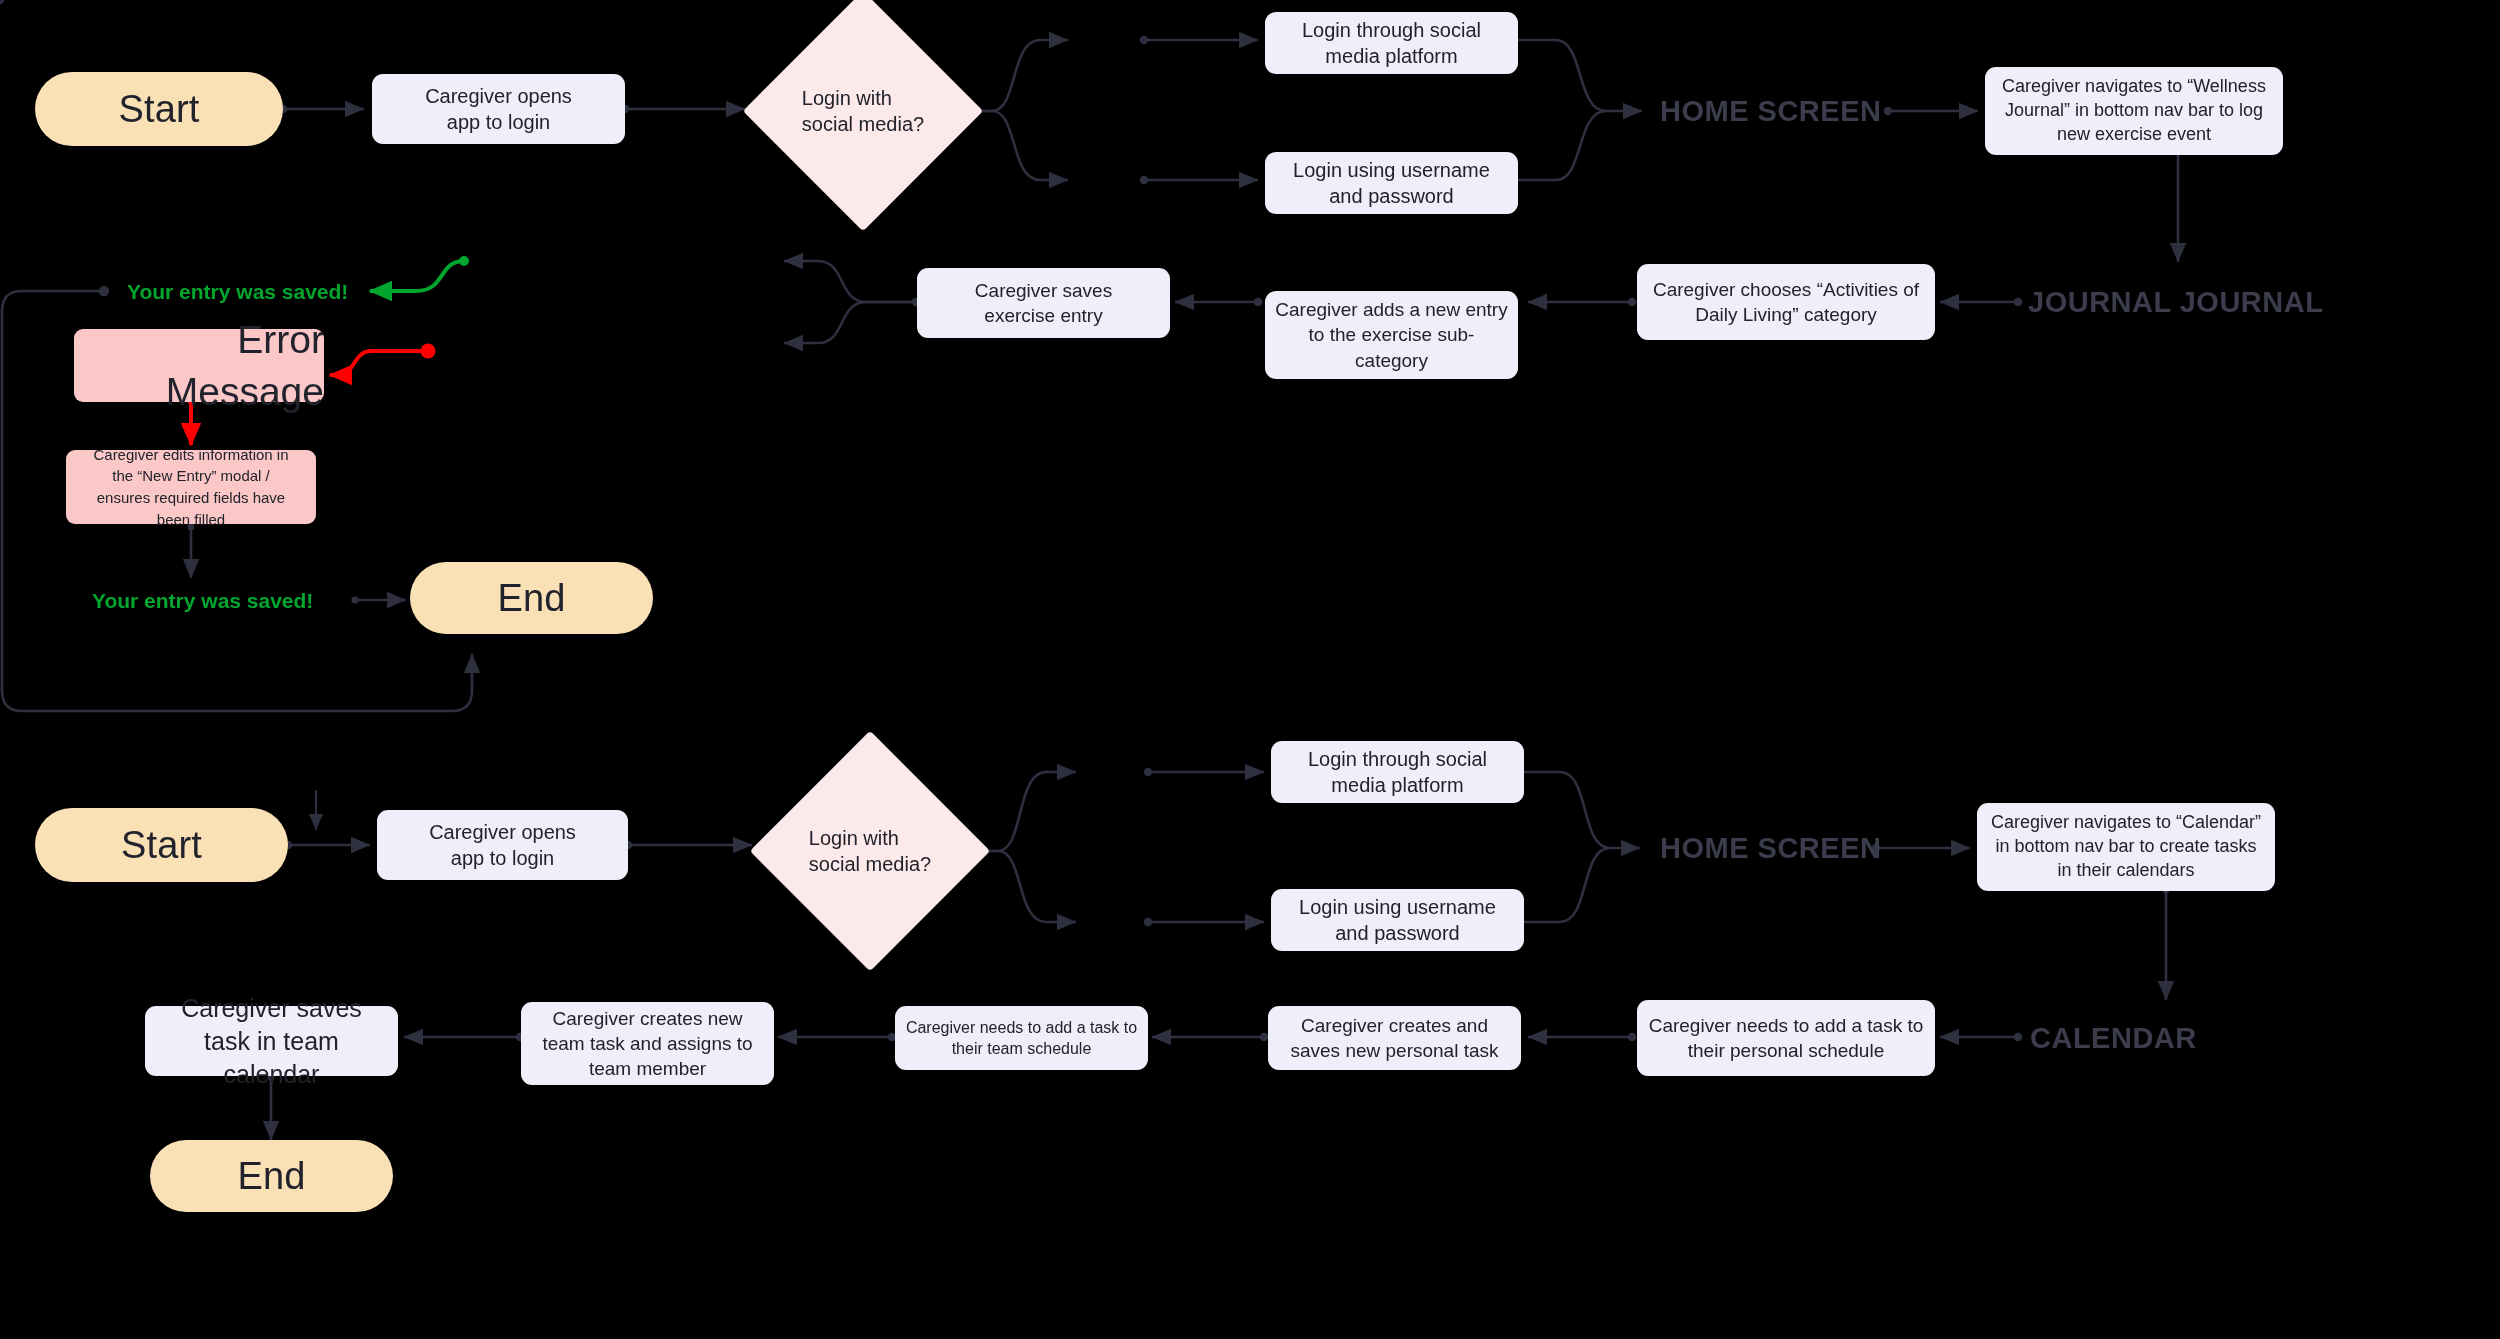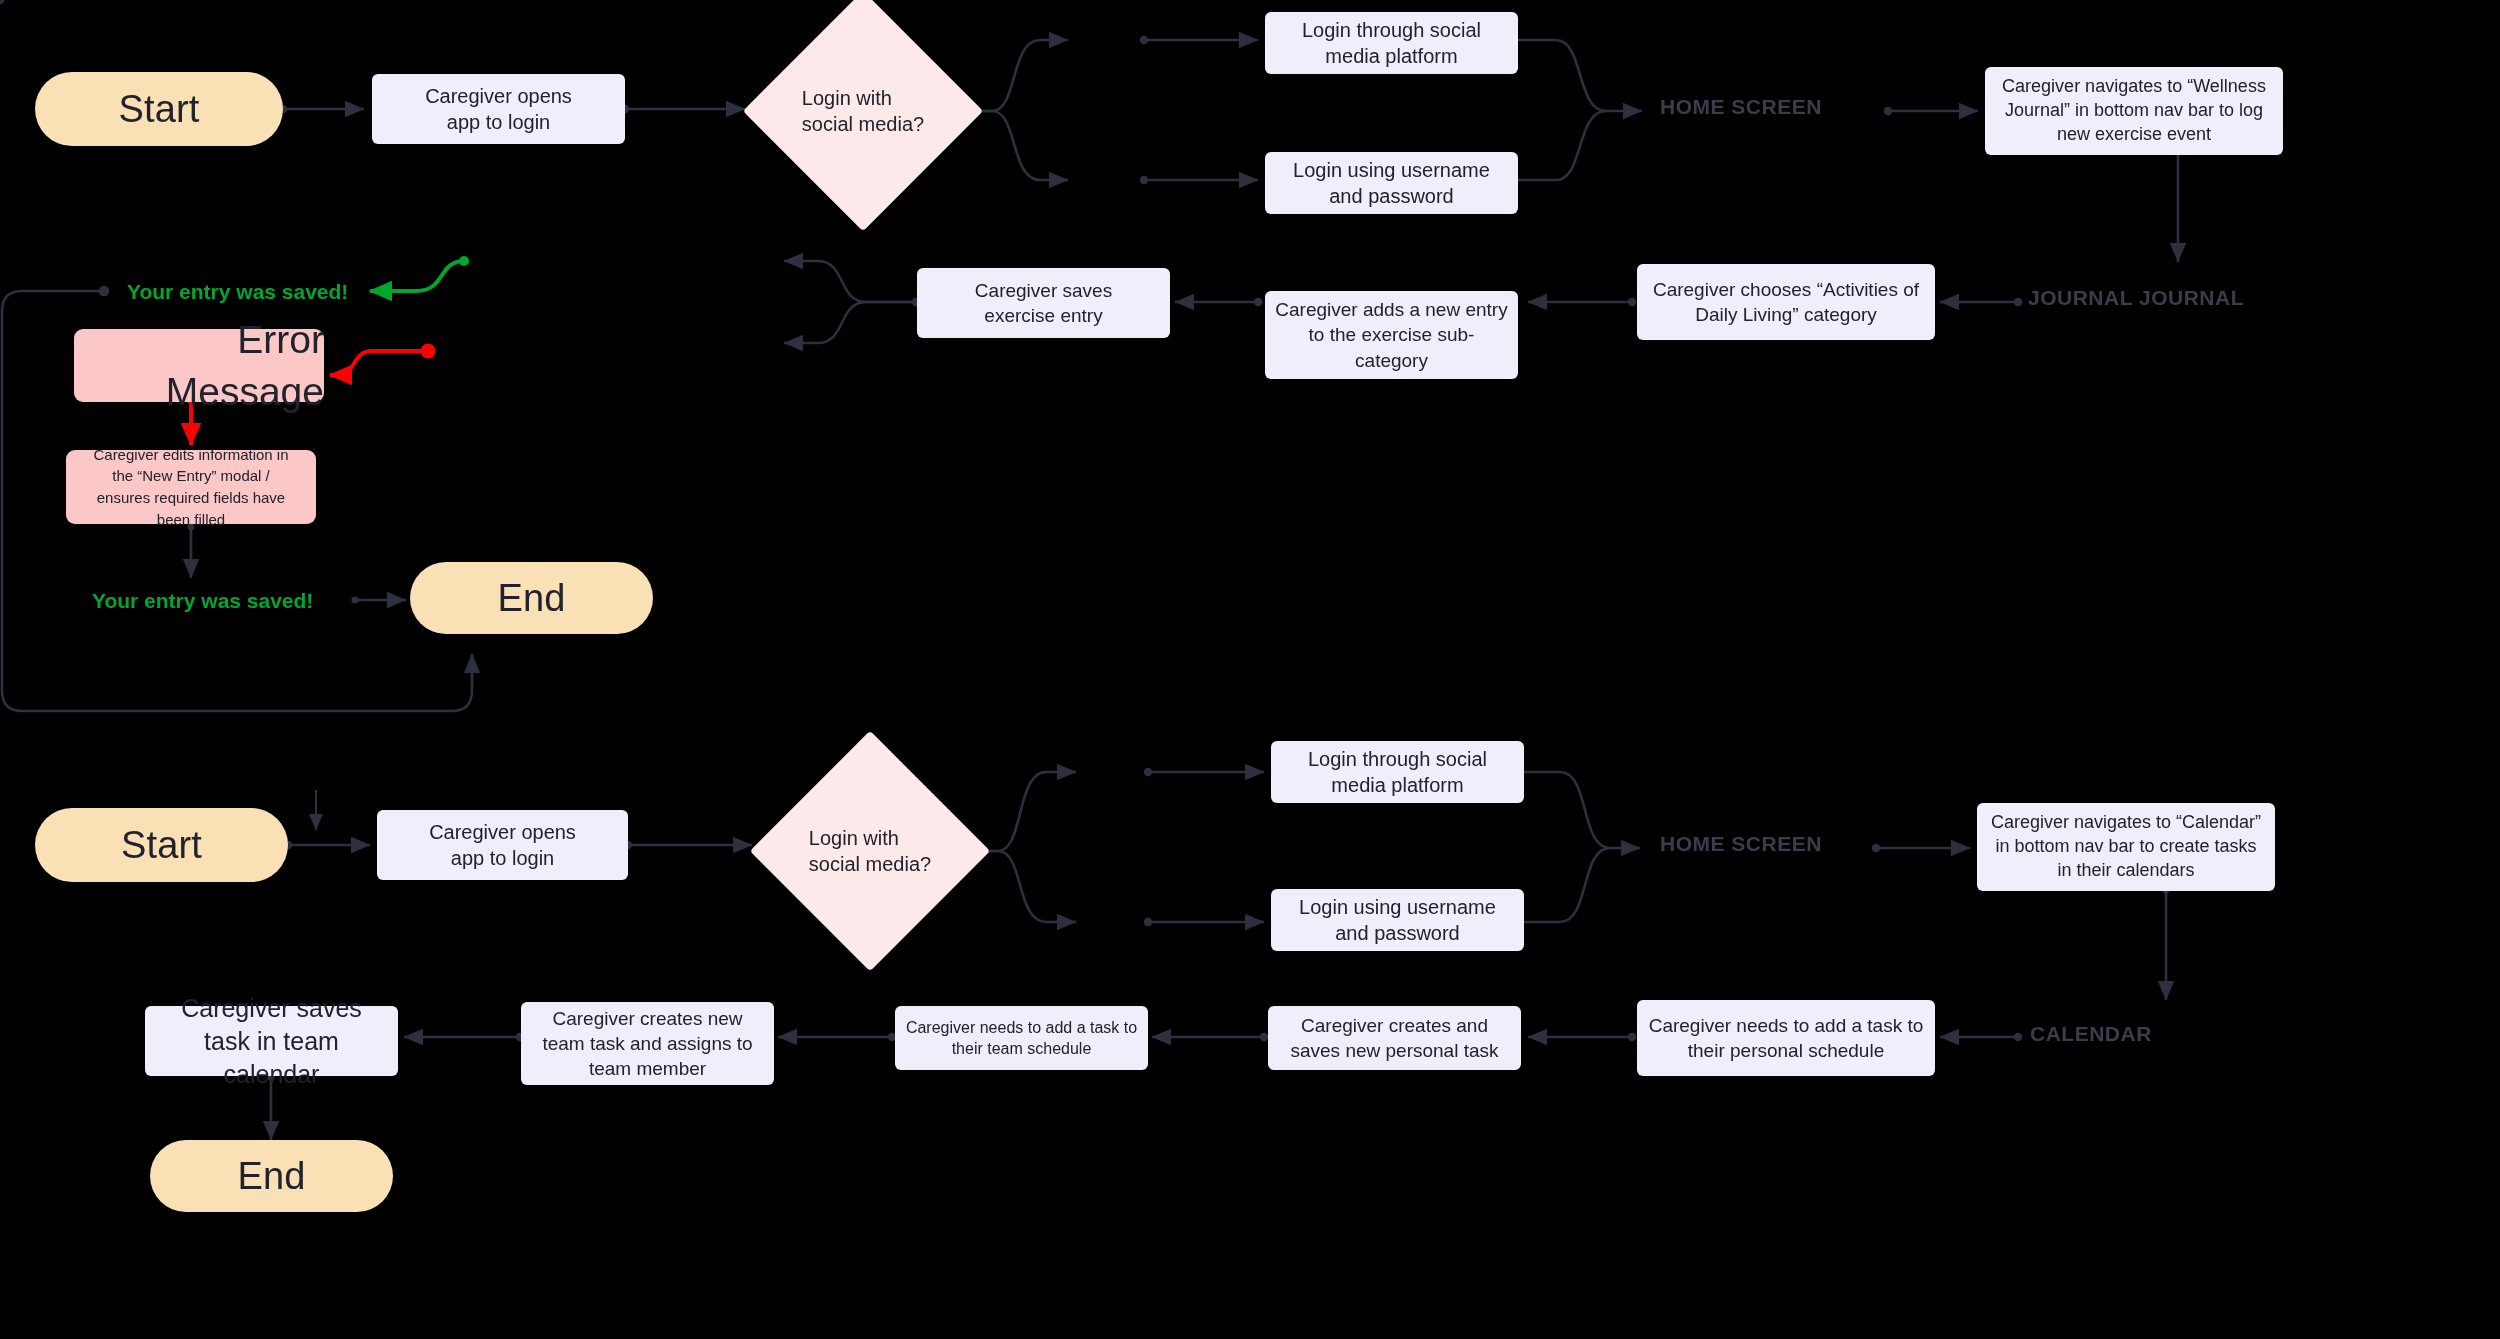--- a/index.html
+++ b/index.html
@@ -31,21 +31,21 @@
     display: flex;
     align-items: center;
     justify-content: center;
     text-align: center;
     color: #21222C;
     line-height: 1.32;
   }
   
   .proc {
     background: #EFEFFB;
-    border-radius: 6px;
+    border-radius: 11px;
     font-size: 20px;
     padding: 6px 10px;
   }
   
   .term {
     background: #FAE0B5;
     border-radius: 999px;
     font-size: 38px;
     font-weight: 400;
     letter-spacing: 0.2px;
@@ -72,21 +72,21 @@
     text-align: left;
     font-size: 20px;
     color: #21222C;
     line-height: 1.32;
   }
   
   .section-label {
     position: absolute;
     color: #3B3D4D;
     font-weight: bold;
-    font-size: 21px;
+    font-size: 29px;
     letter-spacing: 0.5px;
     white-space: nowrap;
     display: flex;
   }
   
   .err {
     background: #FBC7C7;
     border-radius: 9px;
     color: #21222C;
   }

